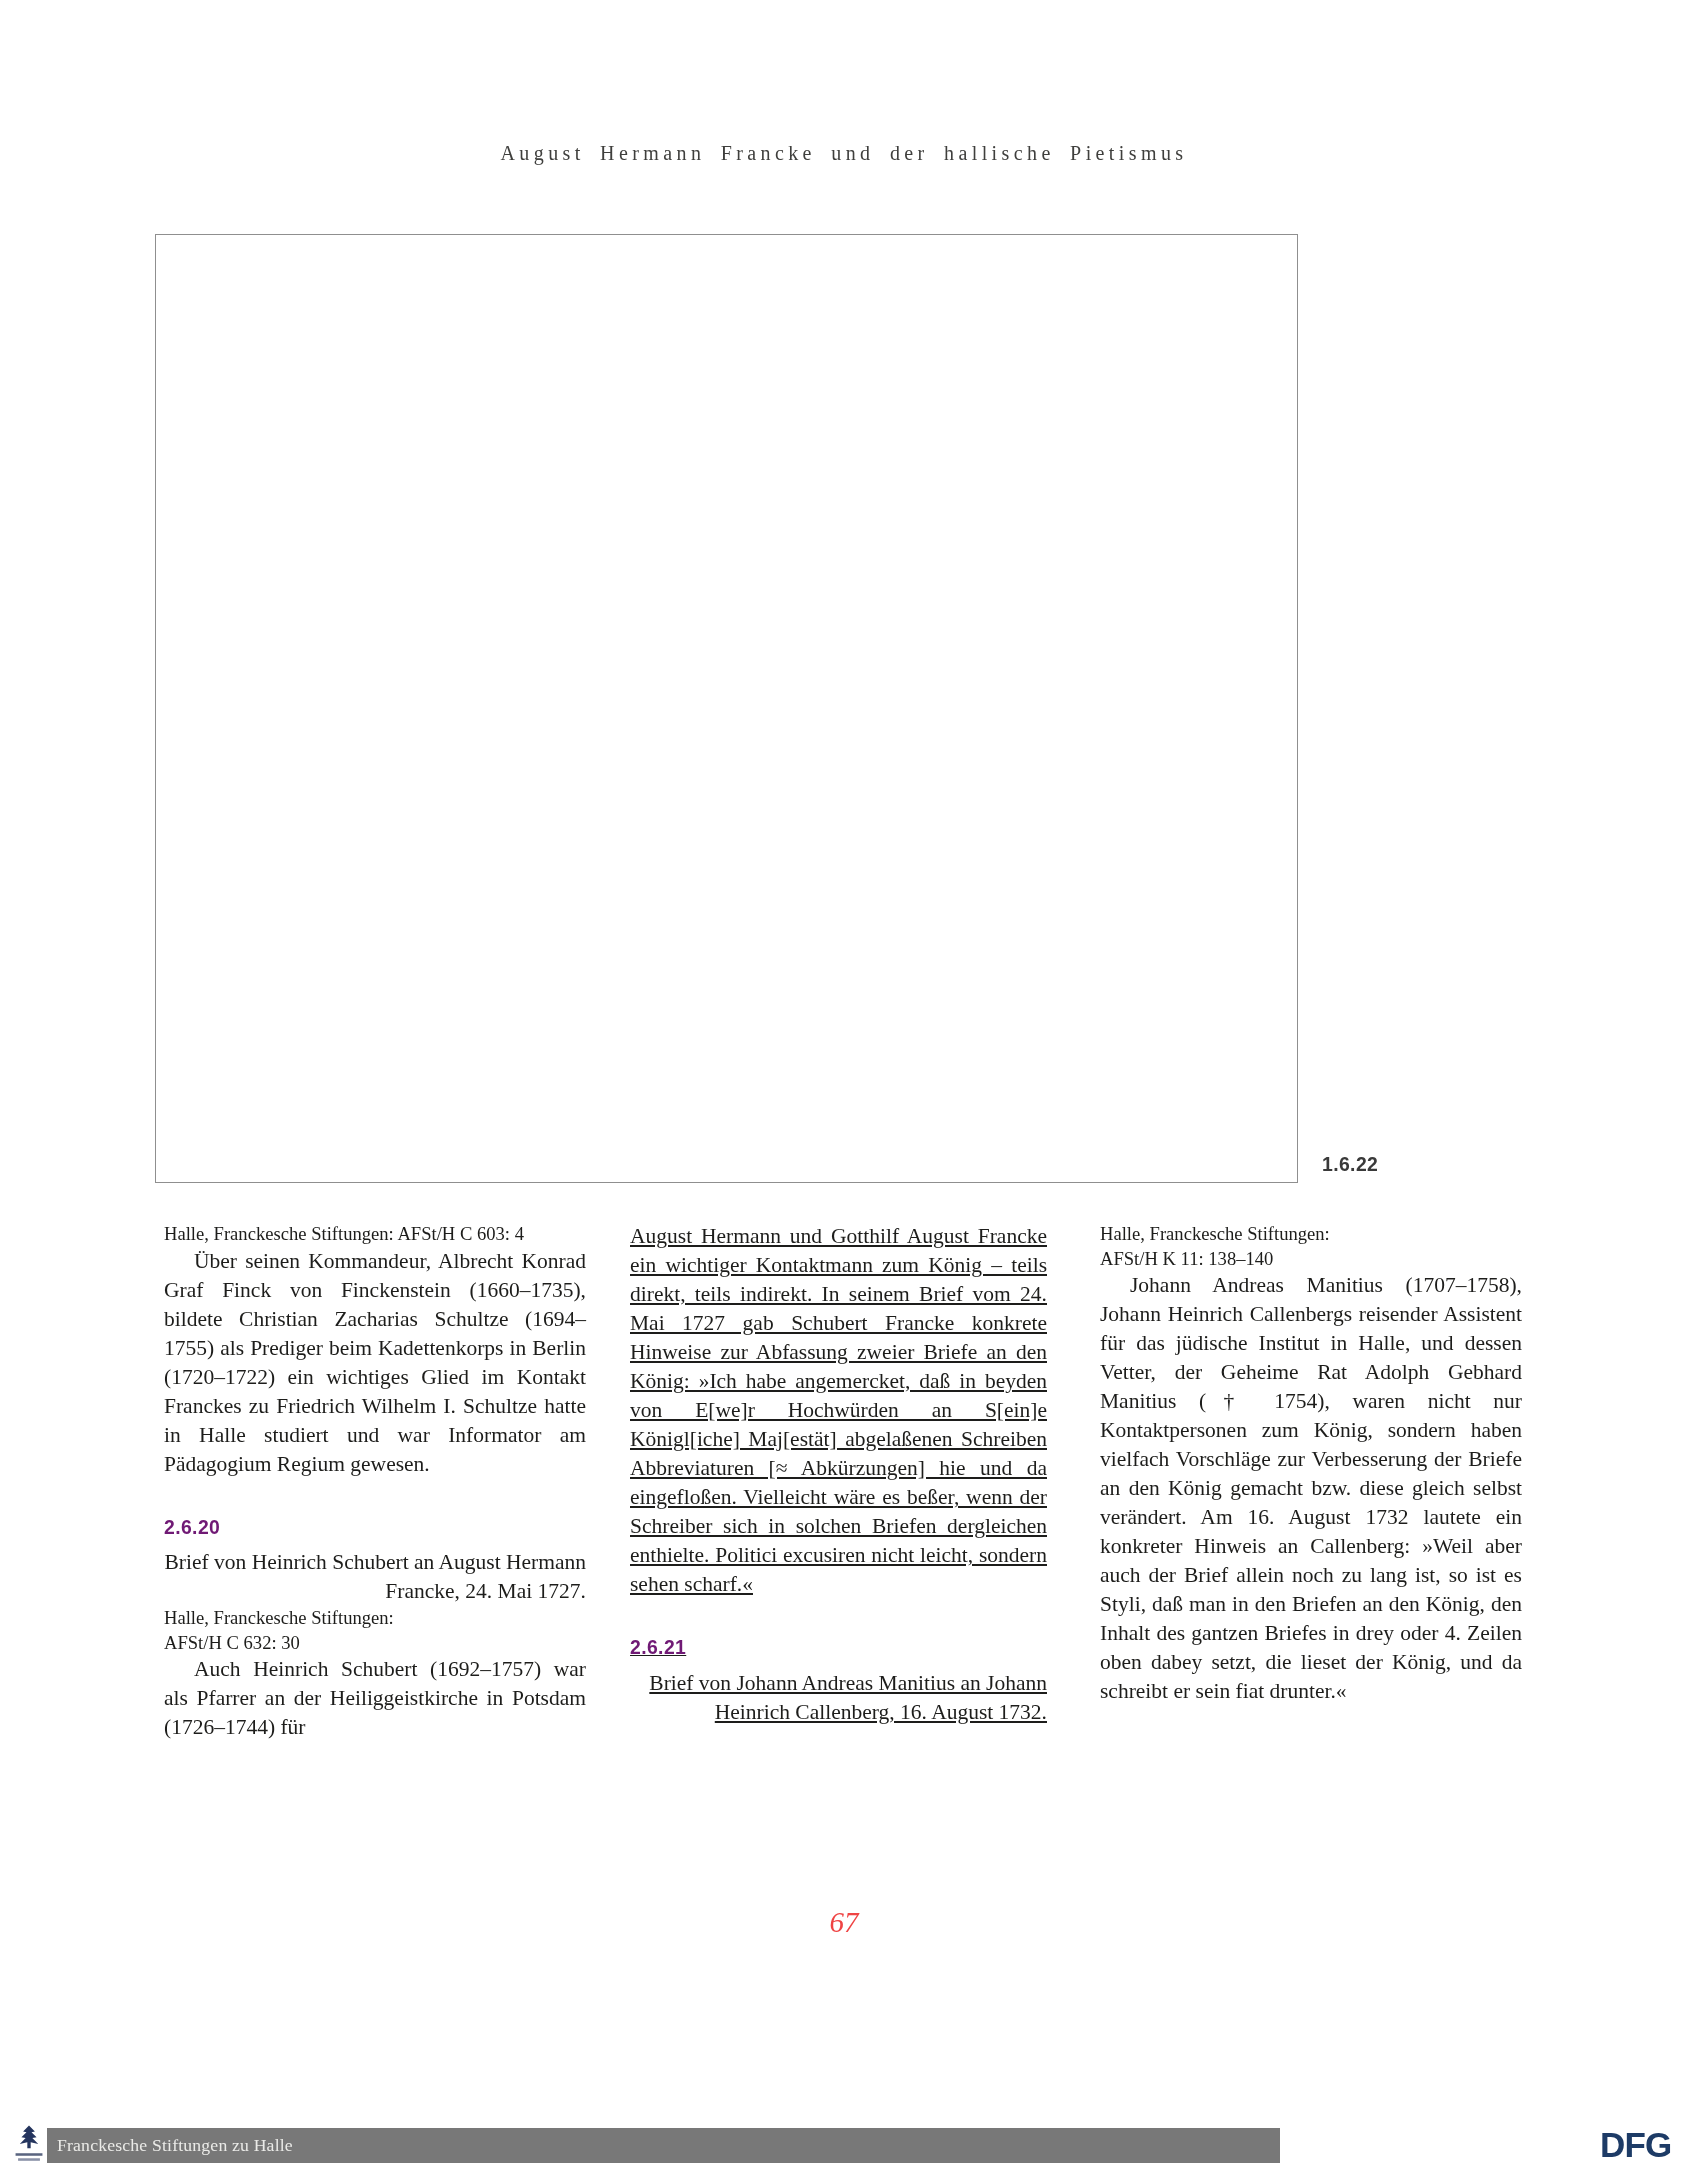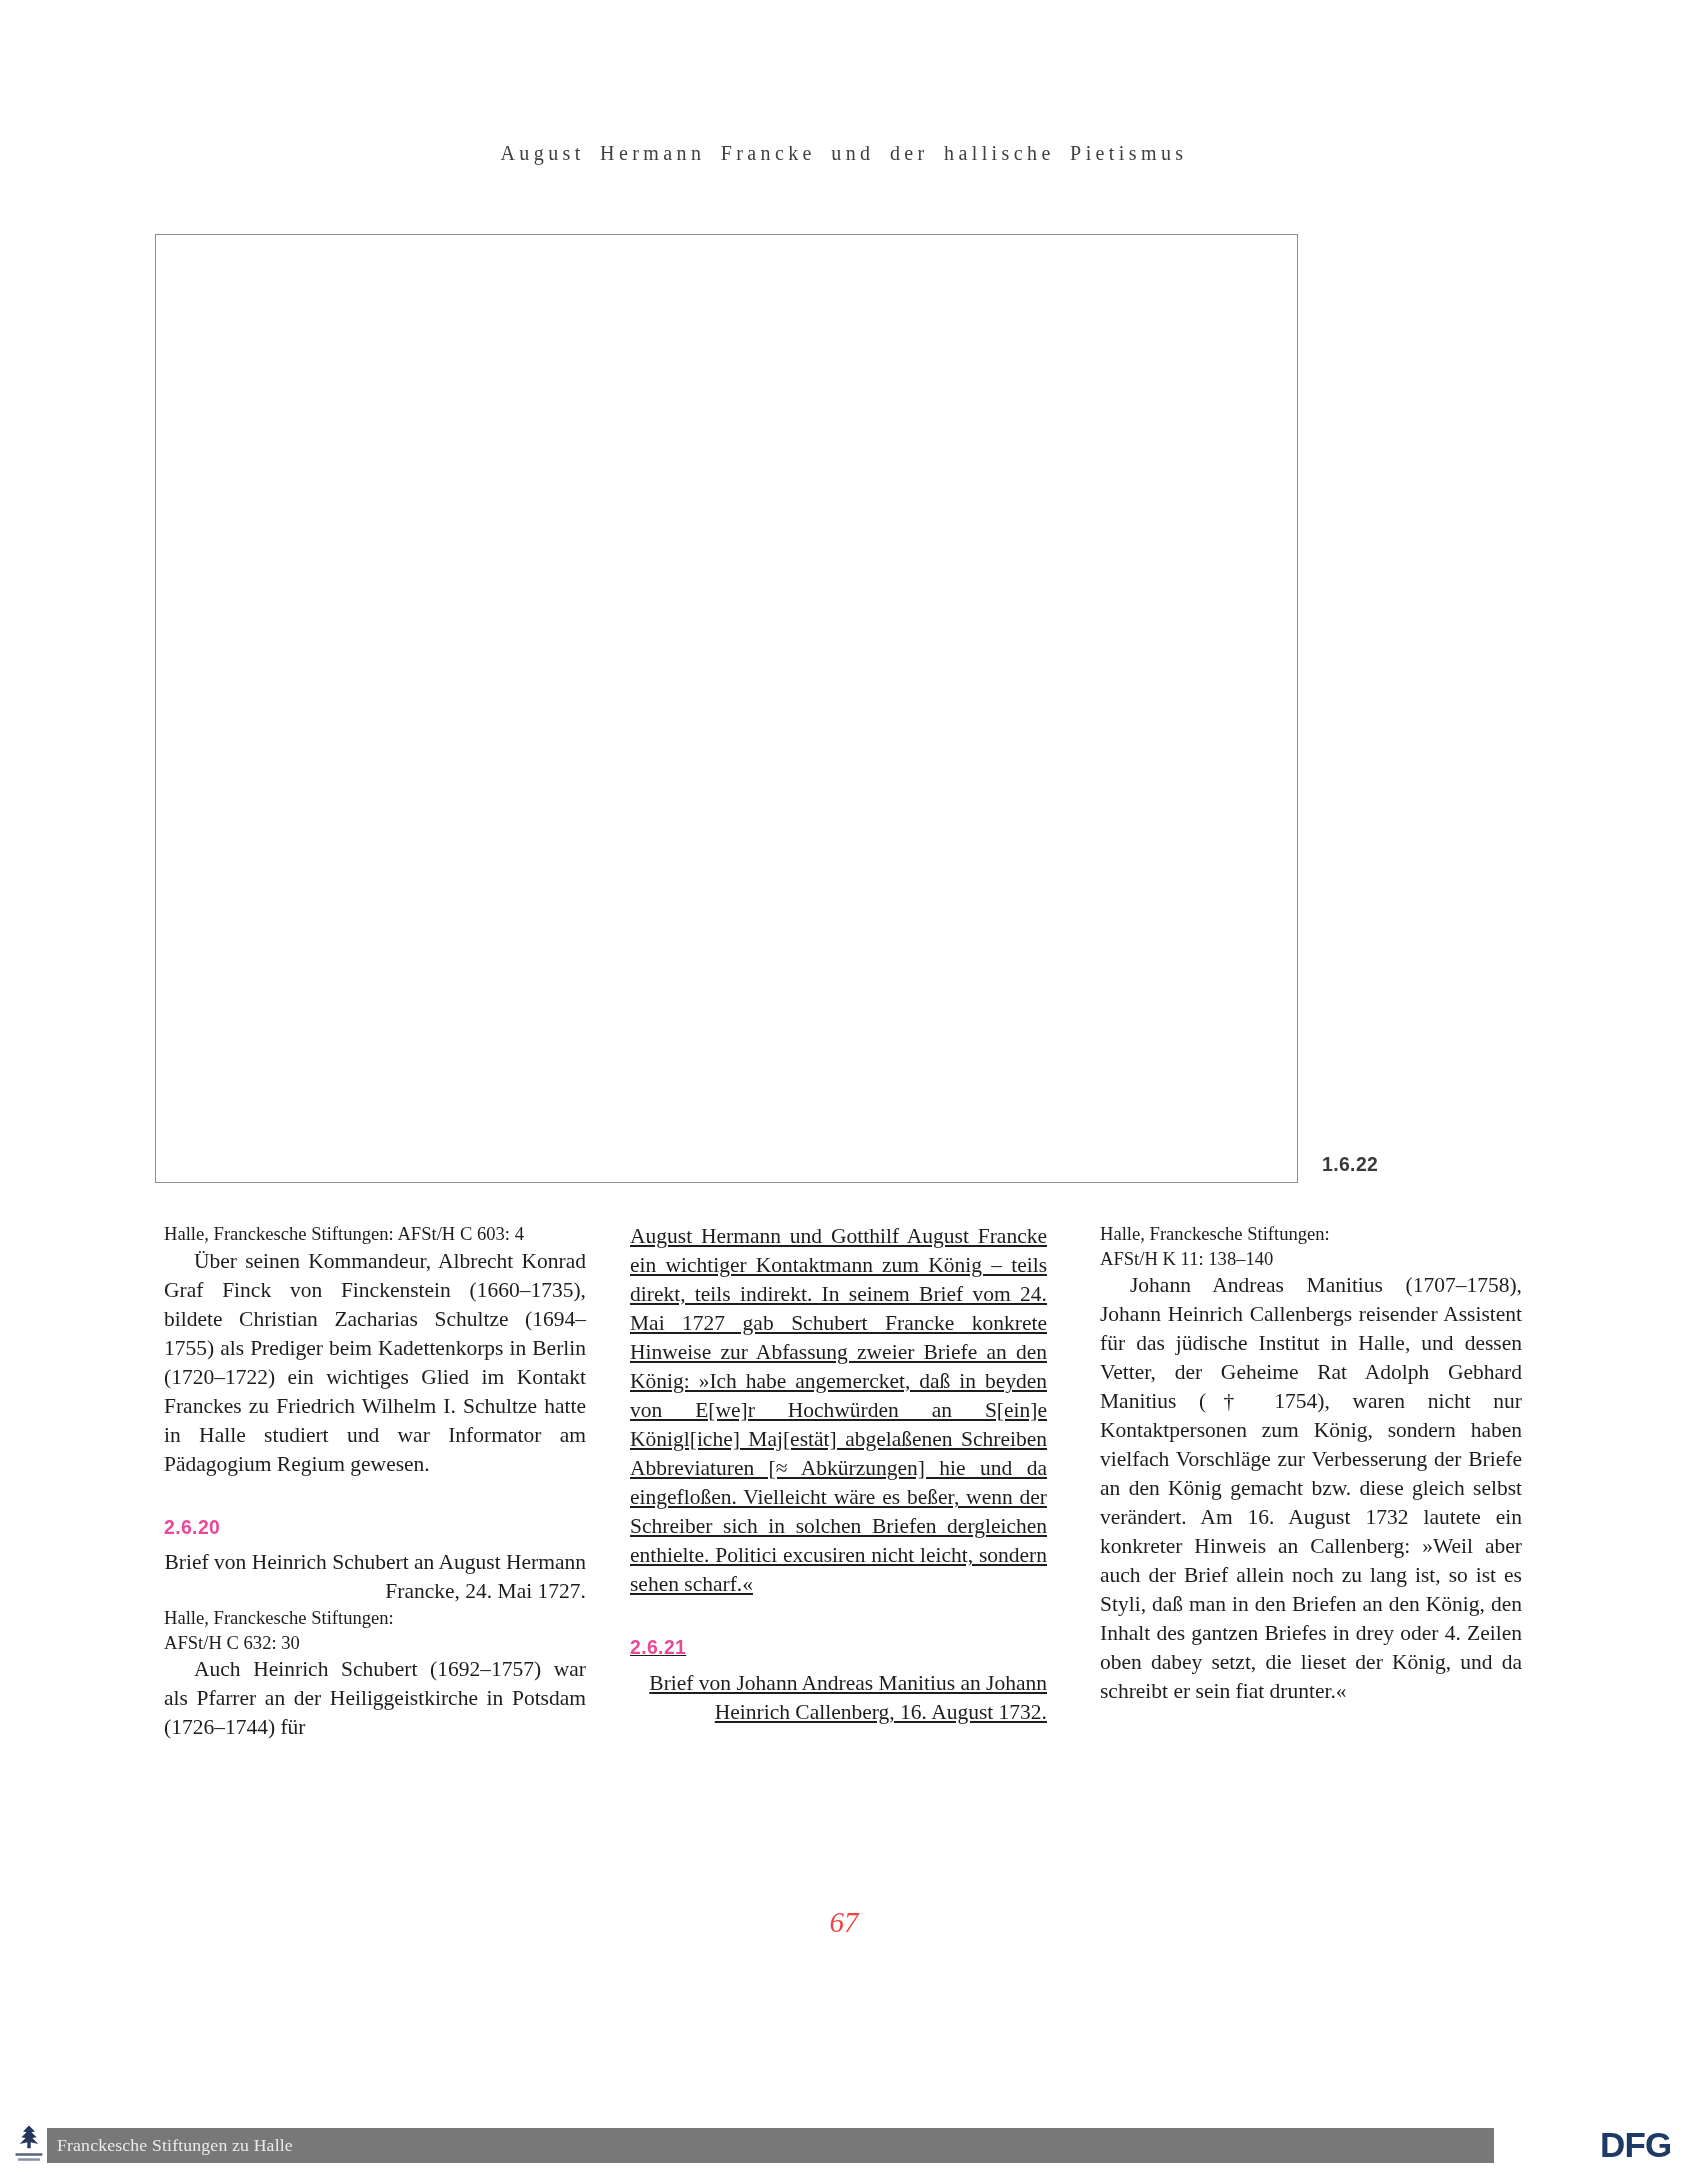--- a/index.html
+++ b/index.html
@@ -67,21 +67,21 @@
     line-height: 1.32;
     text-align: left;
   }
 
   .indent { text-indent: 30px; }
 
   .entry-number {
     font-family: "Liberation Sans", sans-serif;
     font-weight: 700;
     font-size: 19.4px;
-    color: #ec4899;
+    color: #701a75;
     letter-spacing: 0.02em;
     margin: 35px 0 8.4px 0 !important;
     text-align: left;
   }
 
   .entry-title { text-align: right; }
 
   .page-number {
     position: absolute;
     top: 1906px;
@@ -98,21 +98,21 @@
     left: 11.8px;
     top: 2123px;
     width: 34px;
     height: 42px;
   }
 
   .footer-bar {
     position: absolute;
     left: 47px;
     top: 2128px;
-    width: 1447px;
+    width: 1233px;
     height: 35px;
     background: var(--bar, #787878);
     display: flex;
     align-items: center;
     box-sizing: border-box;
     padding-left: 10px;
   }
 
   .footer-bar-text {
     color: #ebebe8;

